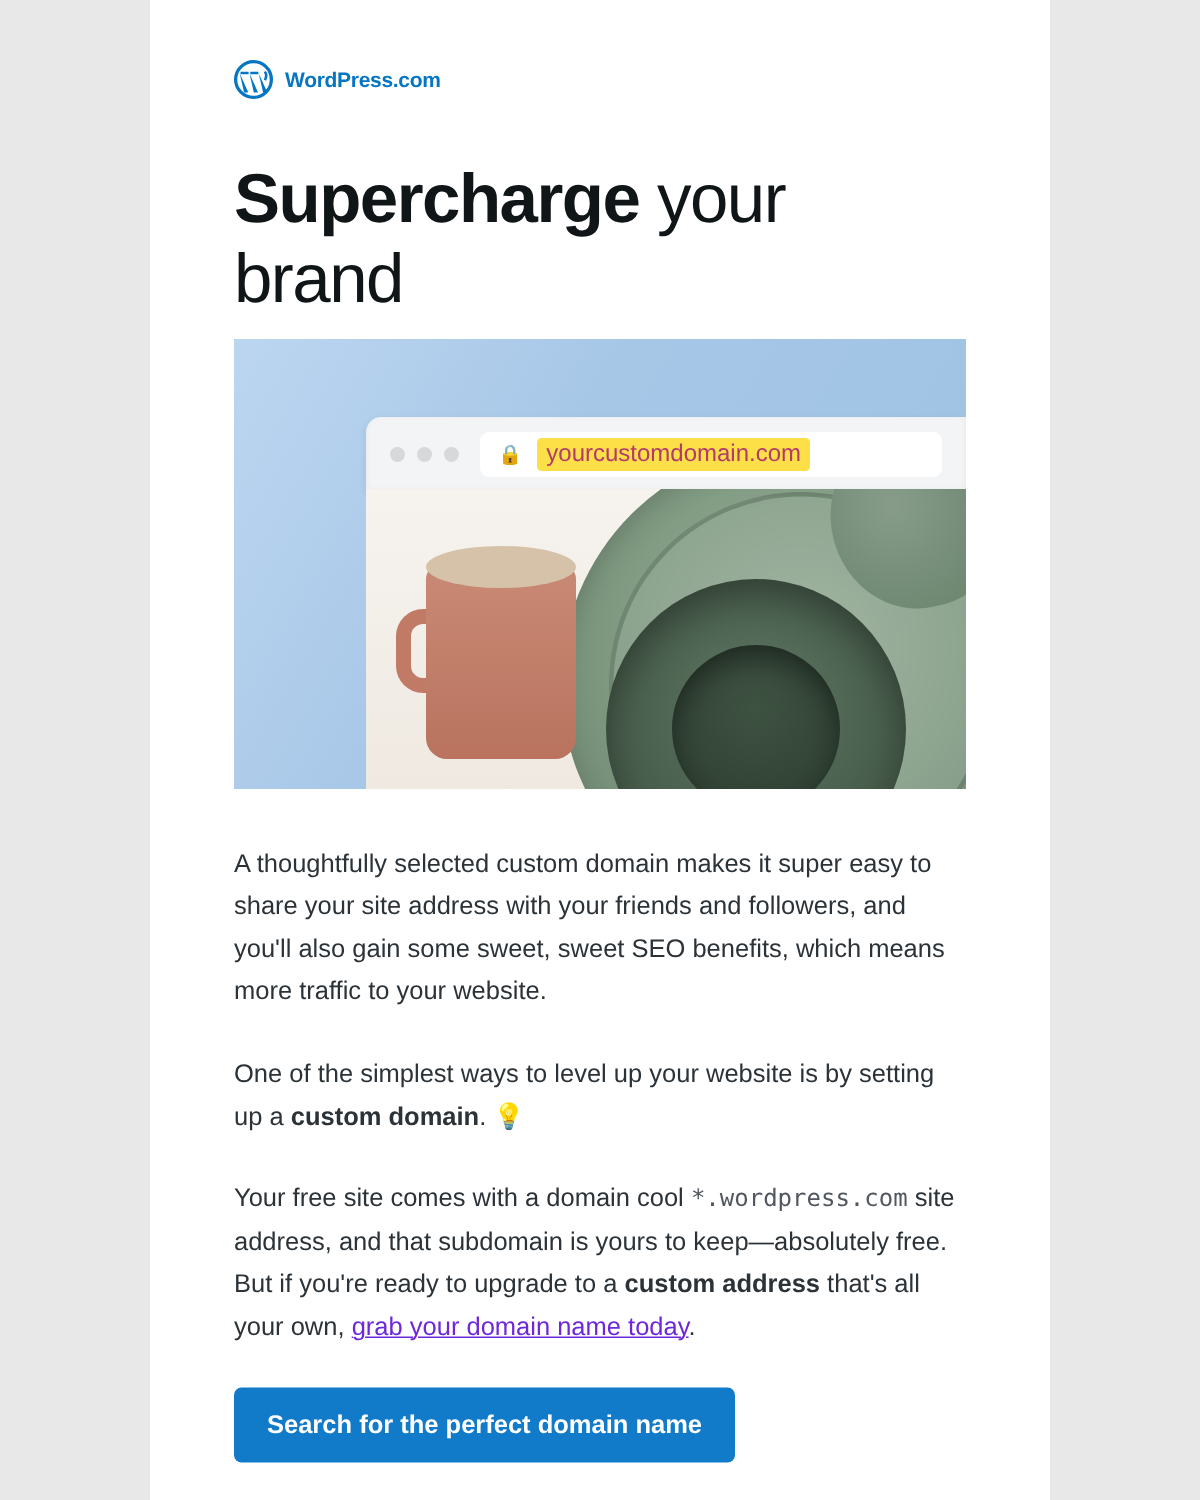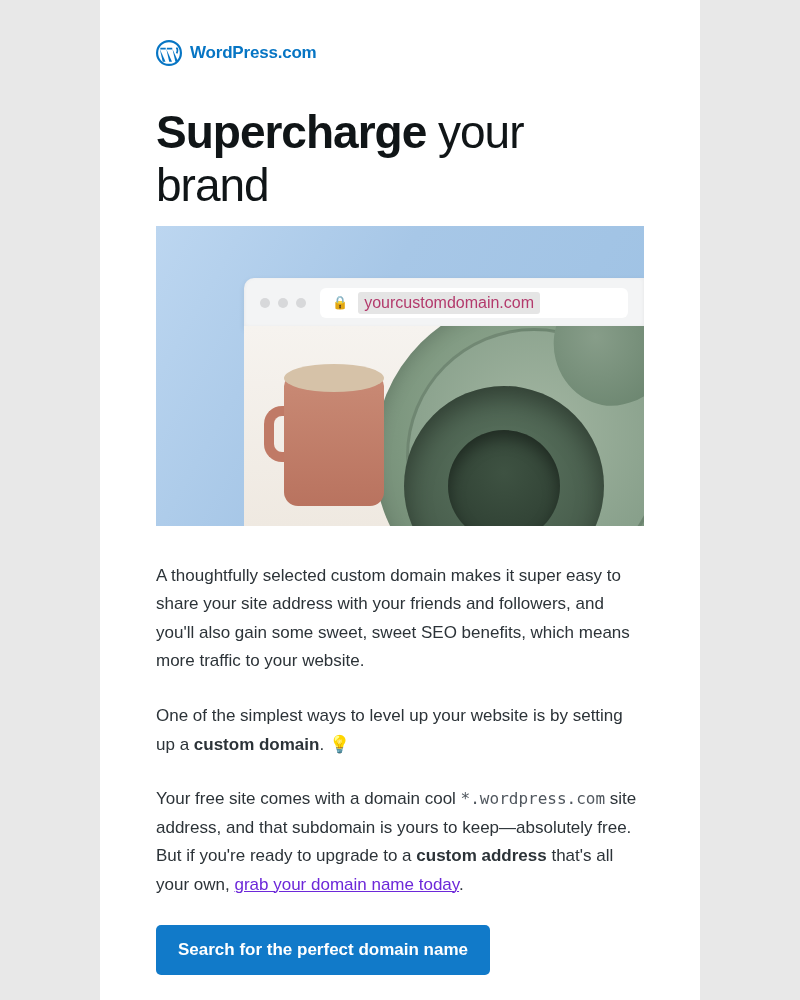--- a/index.html
+++ b/index.html
@@ -23,21 +23,21 @@
     gap: 8px;
     margin-bottom: 40px;
   }
   .logo-mark {
     width: 26px;
     height: 26px;
   }
   .logo-text {
     color: #0675c4;
     font-weight: 600;
-    font-size: 17px;
+    font-size: 14px;
     letter-spacing: -0.2px;
   }
   .headline {
     font-size: 46px;
     line-height: 1.15;
     font-weight: 400;
     color: #101517;
     letter-spacing: -1px;
     margin-bottom: 14px;
   }
@@ -93,21 +93,21 @@
     overflow: hidden;
   }
   .lock-icon {
     flex-shrink: 0;
     color: #a97d4f;
     font-size: 13px;
   }
   .url-text {
     font-size: 16px;
     color: #b33a6c;
-    background: #e5e5e5;
+    background: #fde047;
     padding: 2px 6px;
     border-radius: 3px;
     white-space: nowrap;
   }
   .hero-photo {
     position: absolute;
     top: 100px;
     left: 88px;
     right: 0;
     bottom: 0;

